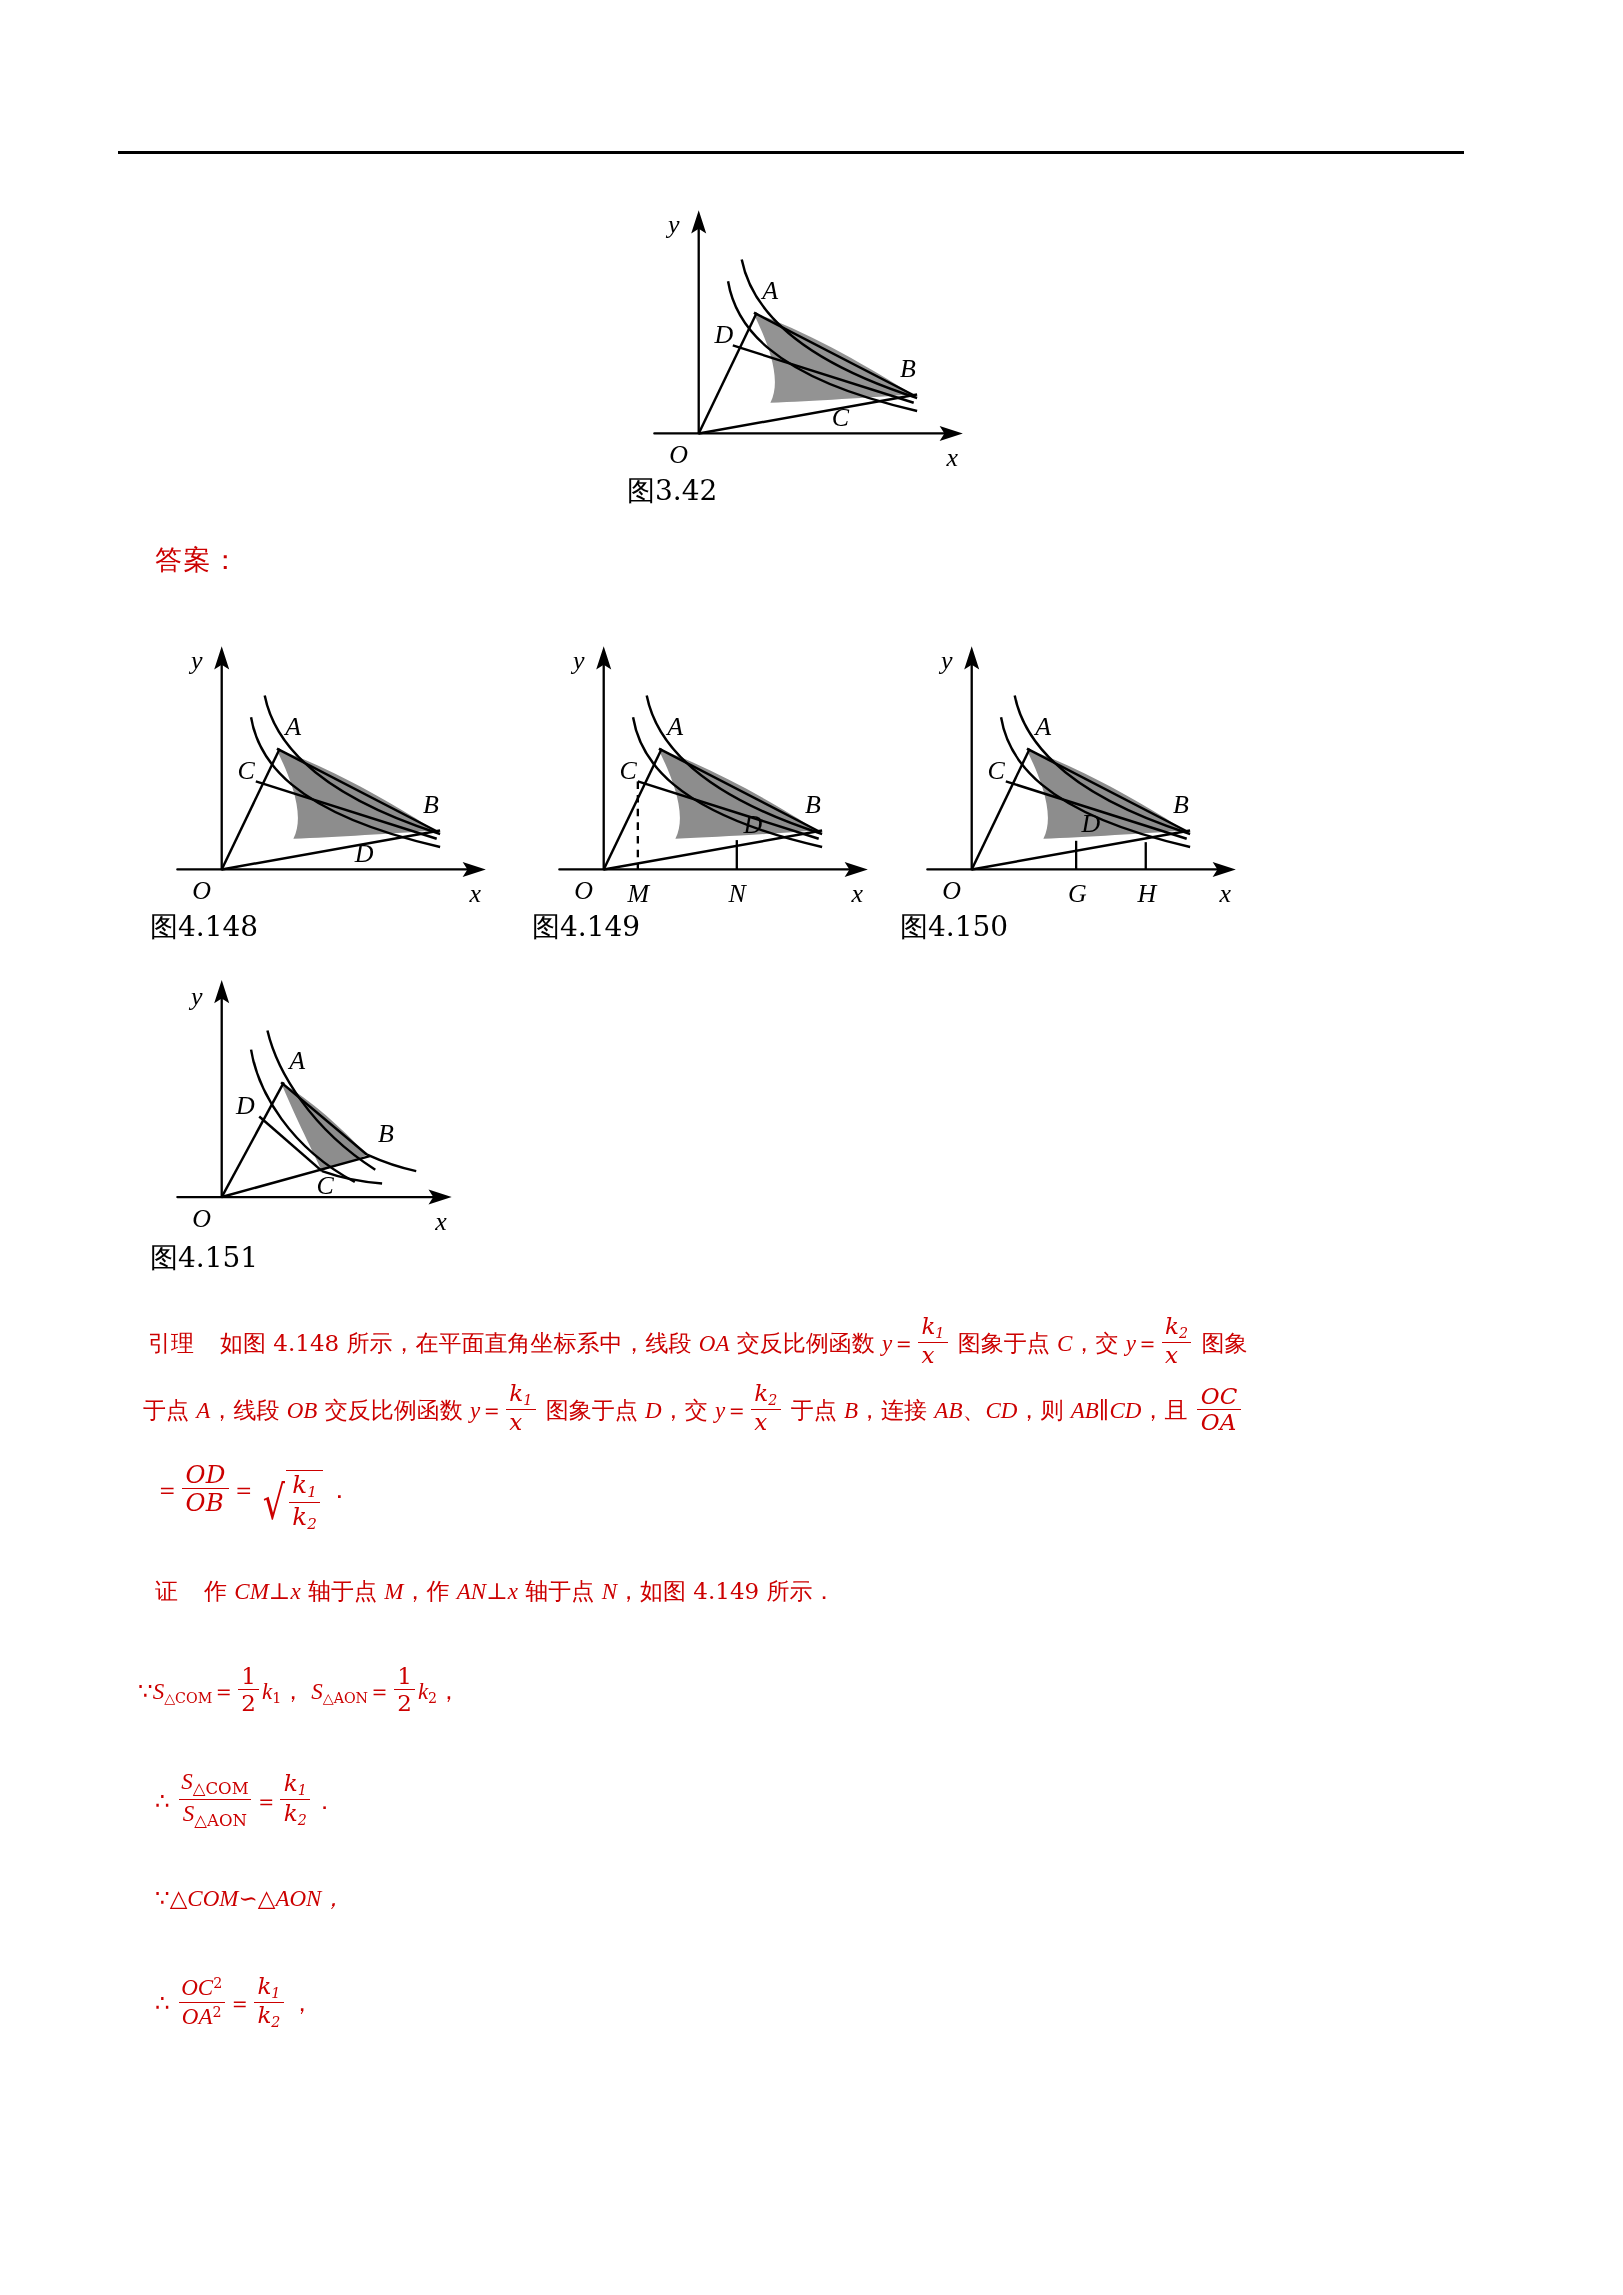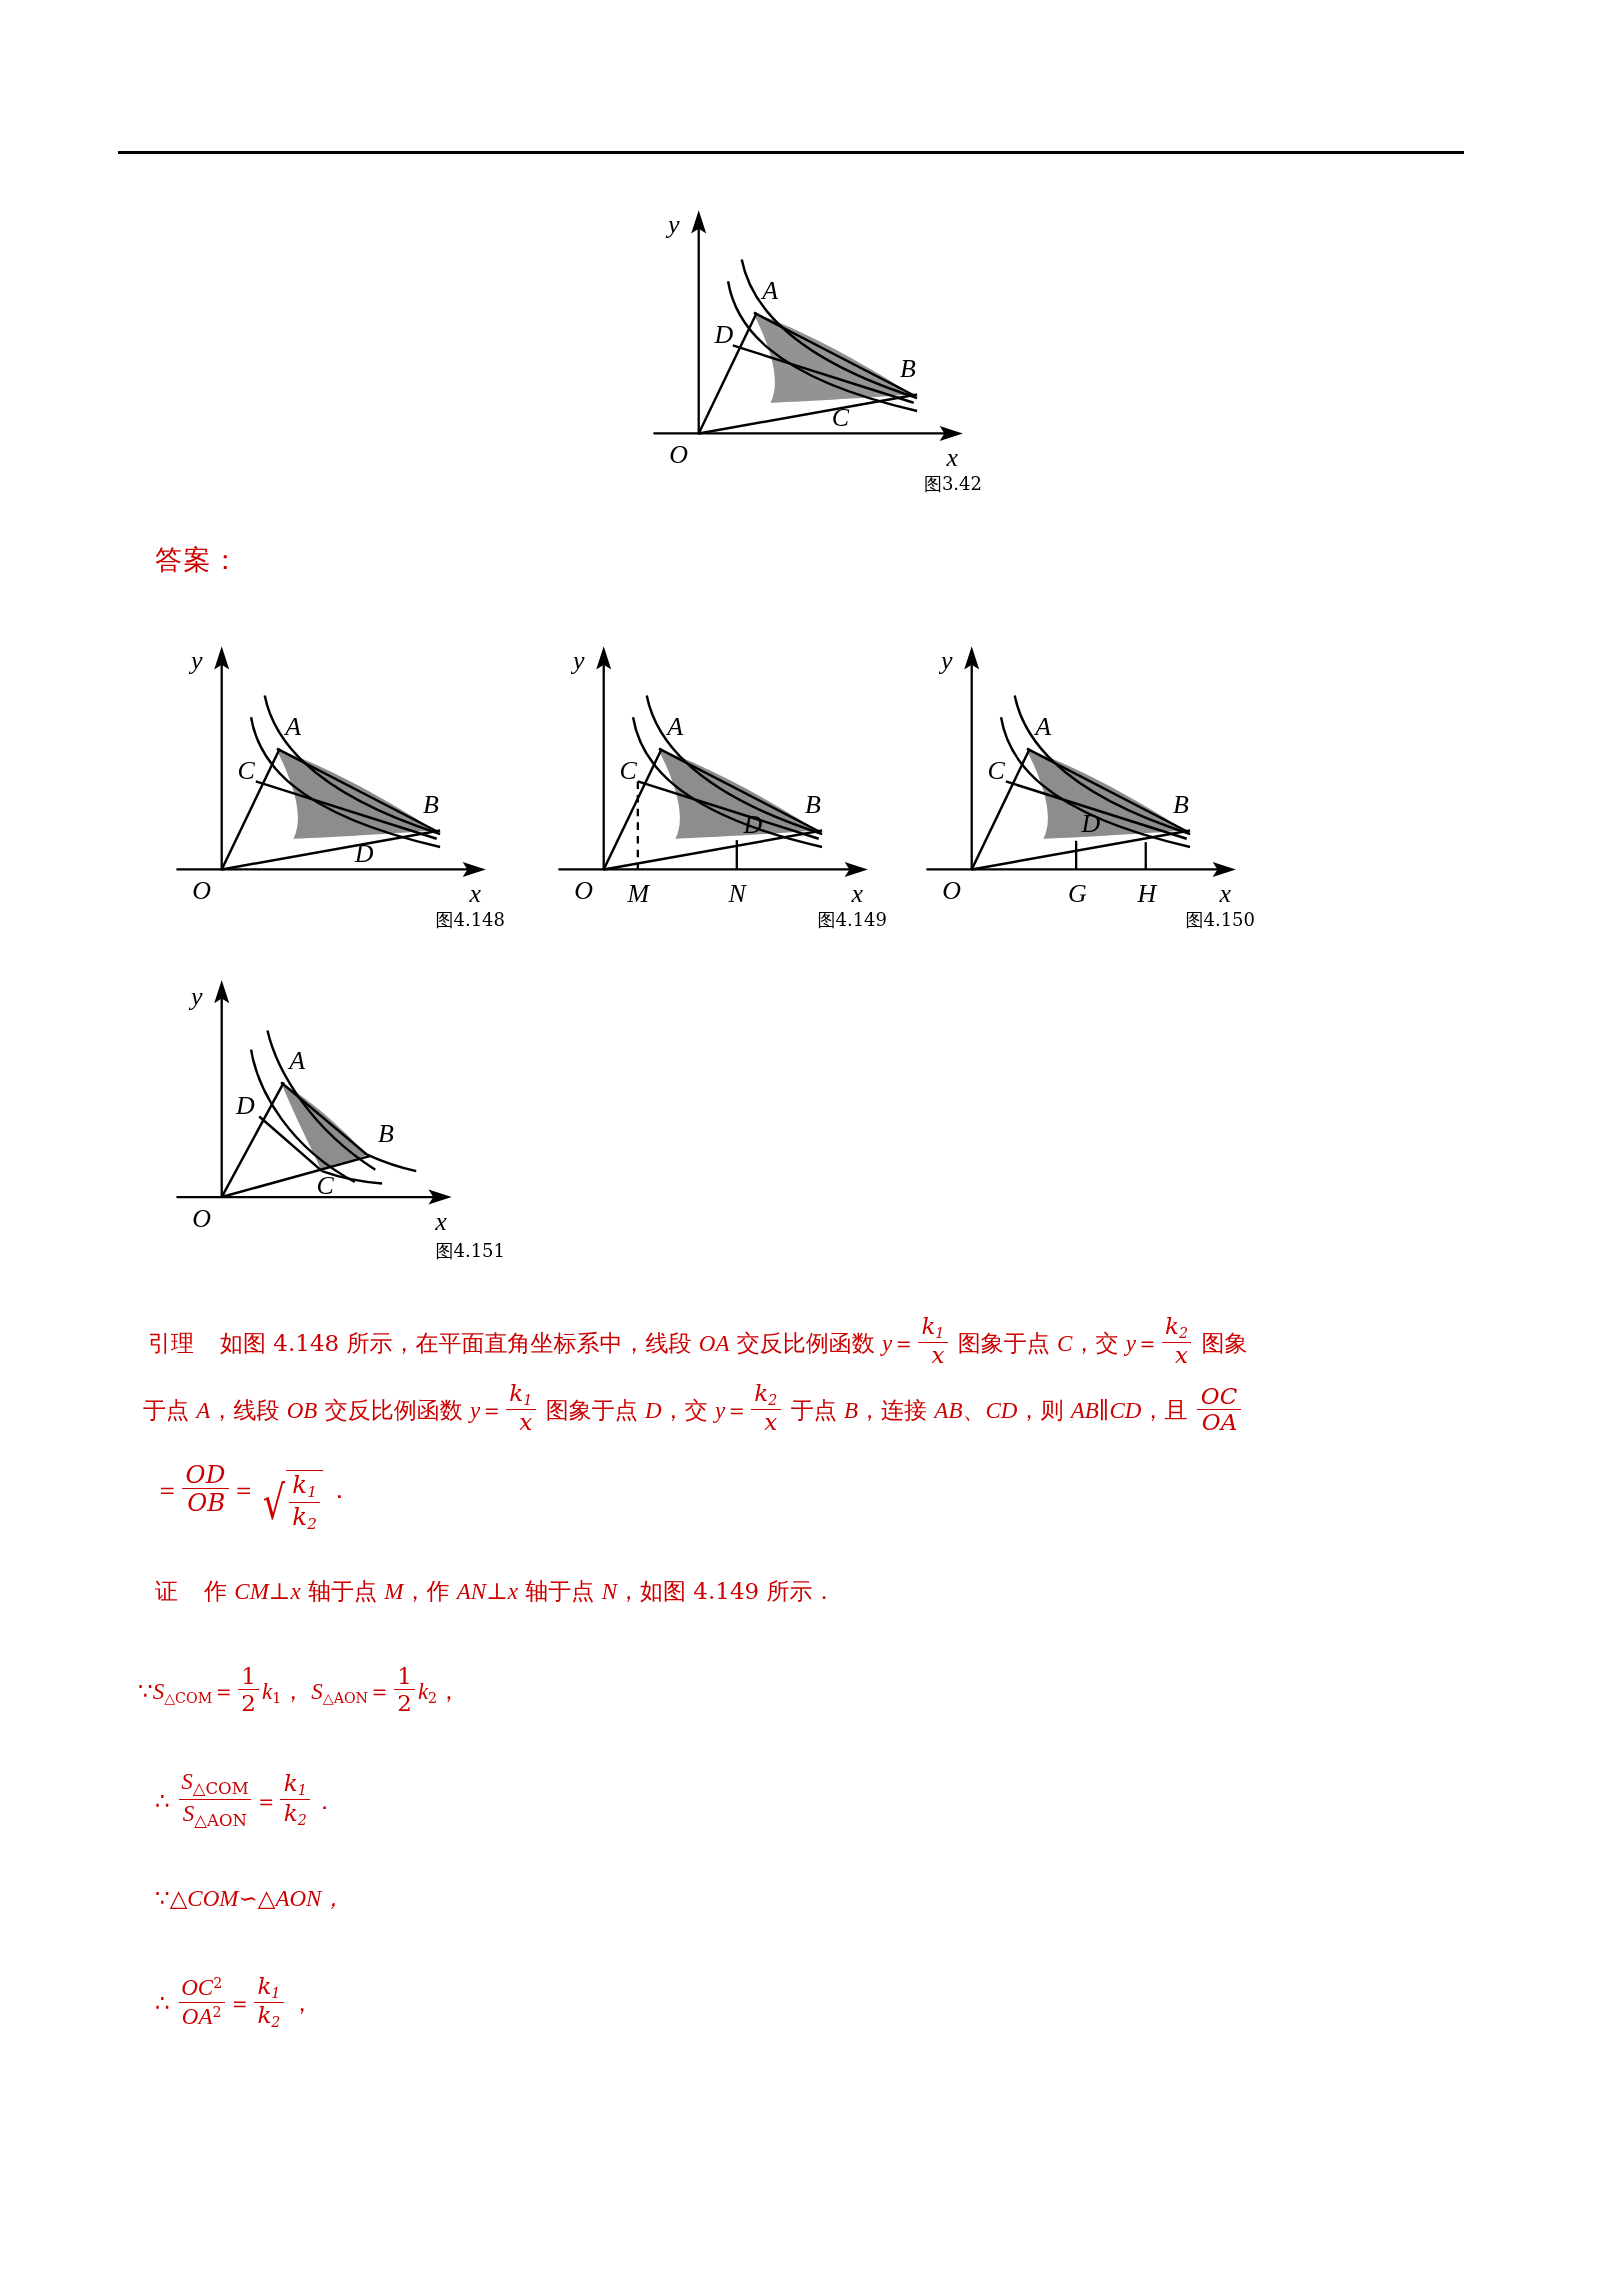--- a/index.html
+++ b/index.html
@@ -27,22 +27,22 @@
     width: 1346px;
     height: 3.4px;
     background: #000;
   }
   
   .fig {
     position: absolute;
   }
   .fig svg { display: block; }
   .fig-cap {
-    text-align: right;
-    font-size: 18px;
+    text-align: left;
+    font-size: 28px;
     color: #000;
     font-family: "DejaVu Serif", "Liberation Serif", serif;
     margin-top: 1.4px;
     letter-spacing: 0px;
     white-space: nowrap;
   }
   .para {
     position: absolute;
     font-size: 23px;
     color: #cc0000;
@@ -63,21 +63,21 @@
     font-style: italic;
     font-family: "Liberation Serif", "DejaVu Serif", serif;
   }
   .lead {
     font-family: "DejaVu Serif", "Liberation Serif", serif;
   }
   
   .frac {
     display: inline-block;
     vertical-align: -0.52em;
-    text-align: right;
+    text-align: left;
     line-height: 1.05;
     margin: 0 2.7px;
   }
   .frac .num {
     display: block;
     border-bottom: 1.4px solid #cc0000;
     padding: 0 3.4px 0.7px 3.4px;
     font-style: italic;
   }
   .frac .den {

